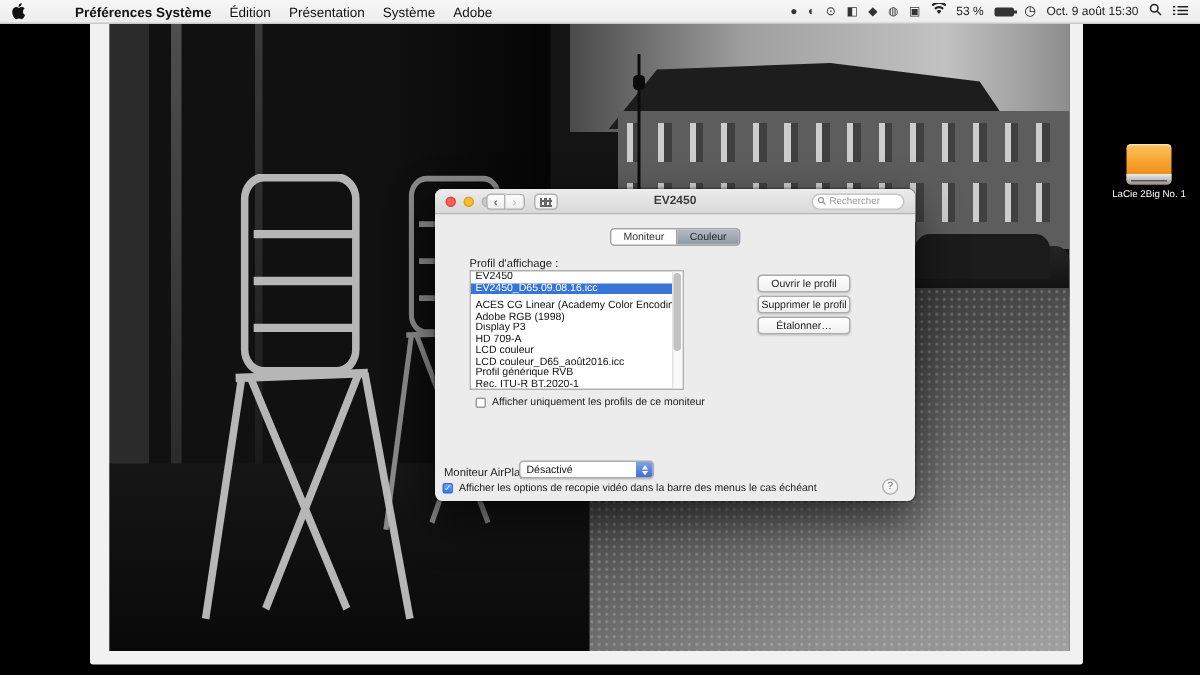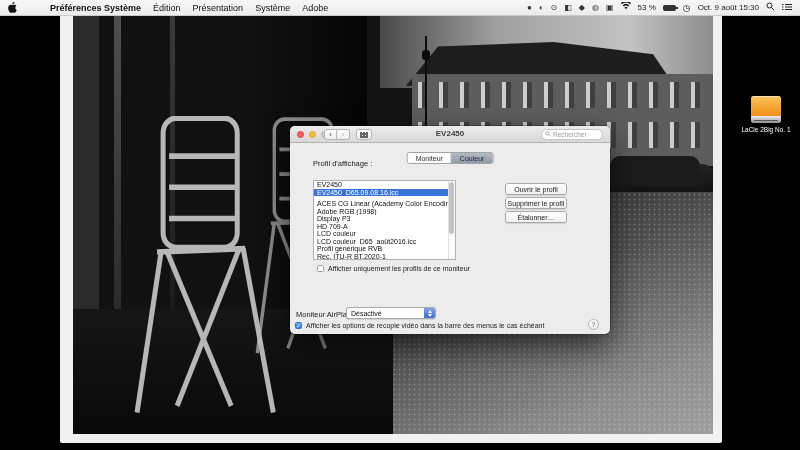--- a/index.html
+++ b/index.html
@@ -92,21 +92,21 @@
     border:1px solid #c6c6c6; border-radius:6px; display:flex; align-items:center; padding:0 3px; gap:2px; }
   .searchbox .mag { flex:none; }
   .searchbox span { font-size:6.5px; color:#9a9a9a; }
 
   .tabs { position:absolute; top:26px; left:50%; transform:translateX(-50%); display:flex;
     border:1px solid #a3a3a3; border-radius:3px; overflow:hidden; height:12px; }
   .tab { font-size:7px; line-height:11px; padding:0 8px; background:#fdfdfd; color:#333; }
   .tab.sel { background:linear-gradient(#b3bac4,#8f99a7); border-left:1px solid #a3a3a3; color:#24282e; }
 
   .lbl { position:absolute; font-size:7.5px; color:#222; }
-  .profil-label { left:23px; top:33px; }
+  .profil-label { left:23px; top:45px; }
 
   .proflist { position:absolute; left:23px; top:54px; width:143px; height:80px; background:#fff;
     border:1px solid #b0b0b0; overflow:hidden; }
   .profrow { font-size:7px; line-height:7.5px; height:7.5px; padding-left:3px; color:#111;
     white-space:nowrap; overflow:hidden; width:134px; }
   .profrow.sel { background:#3875d7; color:#fff; }
   .profsep { height:4px; }
   .vscroll { position:absolute; top:0; right:0; bottom:0; width:7px; background:#fafafa; border-left:1px solid #e2e2e2; }
   .vthumb { position:absolute; top:1px; right:1px; width:5px; height:52px; border-radius:2.5px; background:#c2c2c2; }
 

